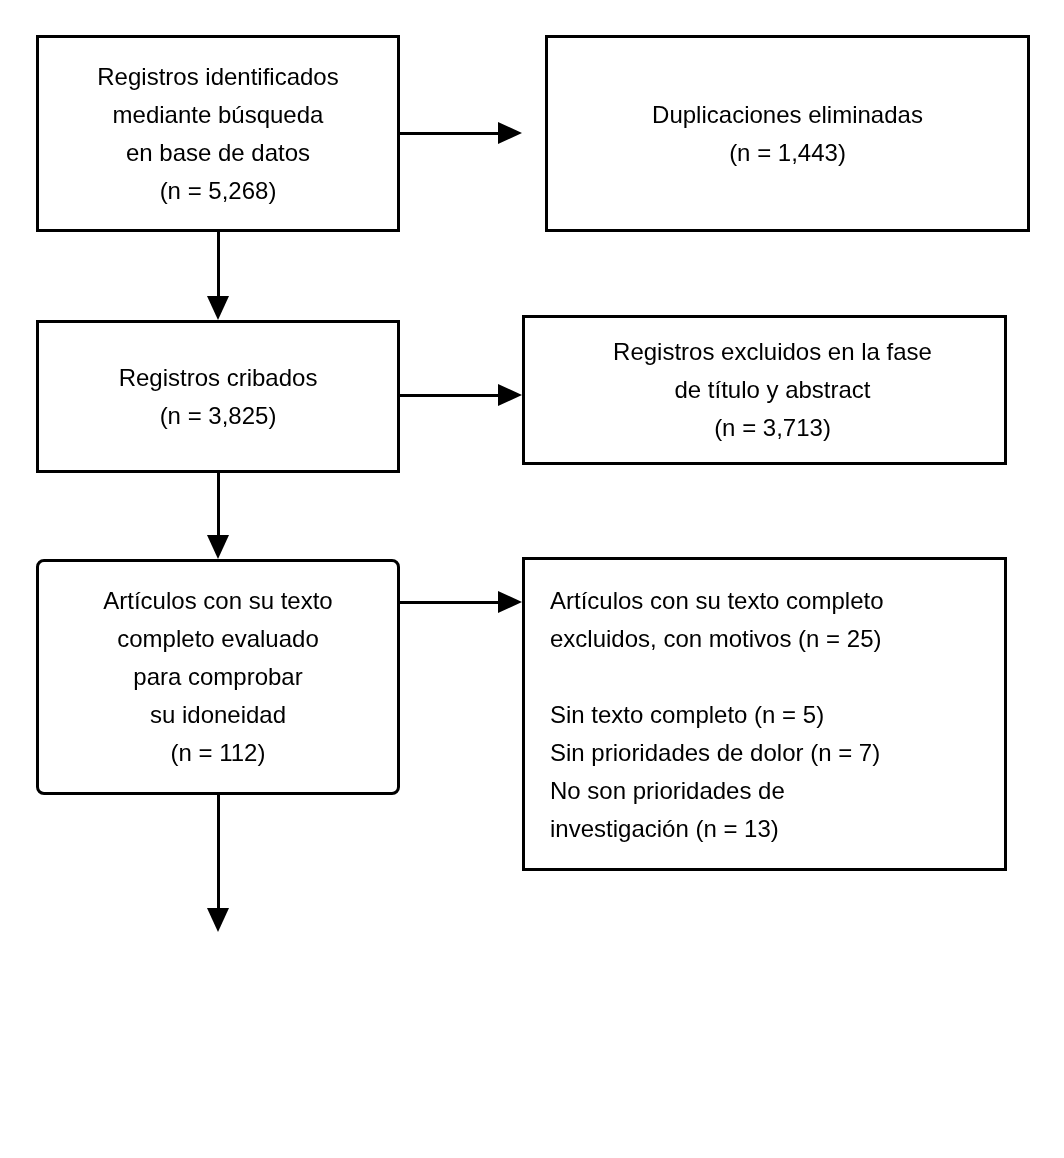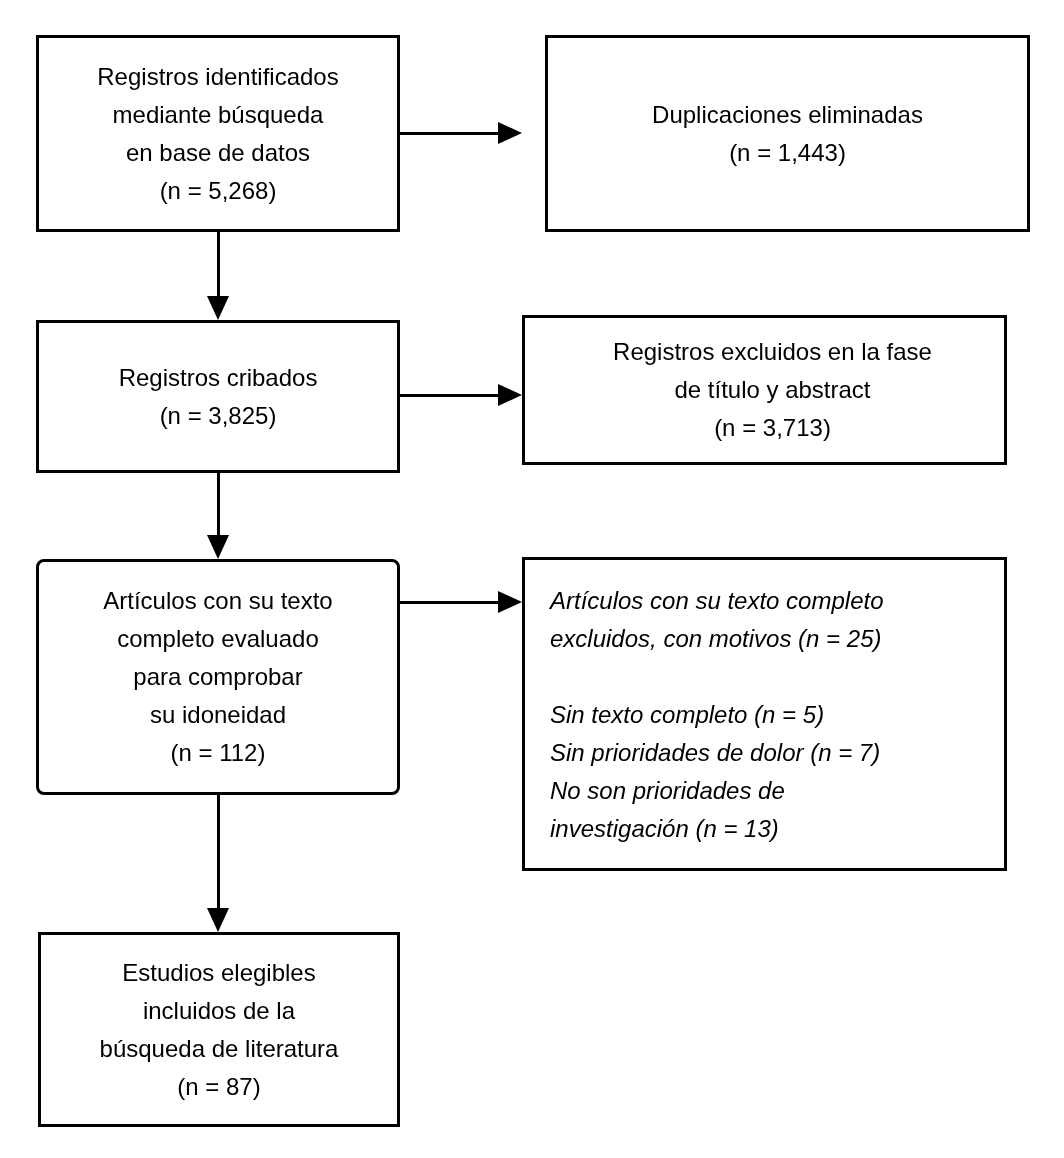--- a/index.html
+++ b/index.html
@@ -28,21 +28,20 @@
     display: flex;
     flex-direction: column;
     justify-content: center;
     align-items: center;
     text-align: center;
   }
   .box.lefttext {
     display: block;
     text-align: left;
     padding: 22px 18px 20px 25px;
-    font-style: italic;
   }
   .line {
     white-space: nowrap;
   }
   .box.lefttext .line {
     white-space: normal;
   }
   .line:empty::before {
     content: "\00a0";
   }
@@ -113,26 +112,20 @@
   <div class="box lefttext" style="left:522px; top:557px; width:485px; height:314px;">
     <div class="line">Artículos con su texto completo</div>
     <div class="line">excluidos, con motivos (n = 25)</div>
     <div class="line"></div>
     <div class="line">Sin texto completo (n = 5)</div>
     <div class="line">Sin prioridades de dolor (n = 7)</div>
     <div class="line">No son prioridades de</div>
     <div class="line">investigación (n = 13)</div>
   </div>
 
-  <div class="box centered" style="left:38px; top:932px; width:362px; height:195px;">
-    <div class="line">Estudios elegibles</div>
-    <div class="line">incluidos de la</div>
-    <div class="line">búsqueda de literatura</div>
-    <div class="line">(n = 87)</div>
-  </div>
 
   <div>
     <div class="vline" style="left:217px; top:232px; height:65px;"></div>
     <div class="head-down" style="left:207px; top:296px;"></div>
   </div>
 
   <div>
     <div class="vline" style="left:217px; top:473px; height:63px;"></div>
     <div class="head-down" style="left:207px; top:535px;"></div>
   </div>

